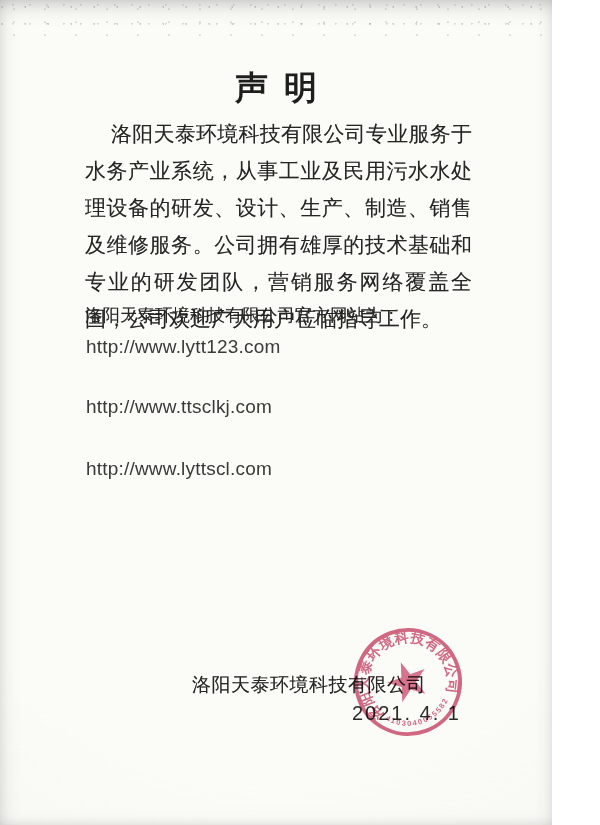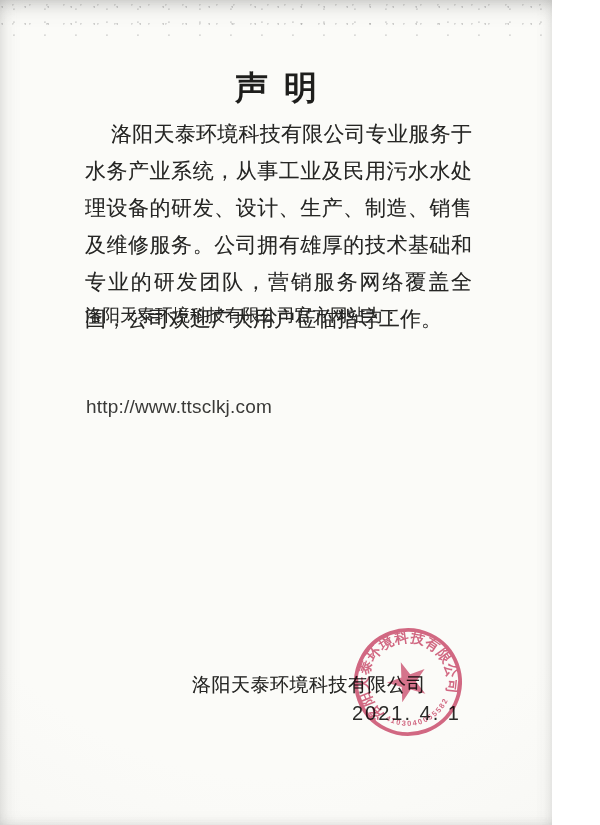--- a/index.html
+++ b/index.html
@@ -141,23 +141,25 @@
 <body>
 
 <div class="page">
 
   <h1 class="title">声明</h1>
 
   <p class="body-par p1">洛阳天泰环境科技有限公司专业服务于水务产业系统，从事工业及民用污水水处理设备的研发、设计、生产、制造、销售及维修服务。公司拥有雄厚的技术基础和专业的研发团队，营销服务网络覆盖全国，公司欢迎广大用户莅临指导工作。</p>
 
   <p class="site-label">洛阳天泰环境科技有限公司官方网站为：</p>
 
+  <p class="url url1">http://www.lytt123.com</p>
 
   <p class="url url2">http://www.ttsclkj.com</p>
 
+  <p class="url url3">http://www.lyttscl.com</p>
 
 
   <p class="signature">洛阳天泰环境科技有限公司</p>
 
   <p class="date">2021. 4. 1</p>
 
   <svg class="seal" viewBox="0 0 120 120" aria-hidden="true">
     <defs>
       <path id="sealTopArc" d="M 27.2 82.9 A 40 40 0 1 1 92.8 82.9" fill="none"></path>
       <path id="sealBottomArc" d="M 24.0 85.2 A 44 44 0 0 0 96.0 85.2" fill="none"></path>

